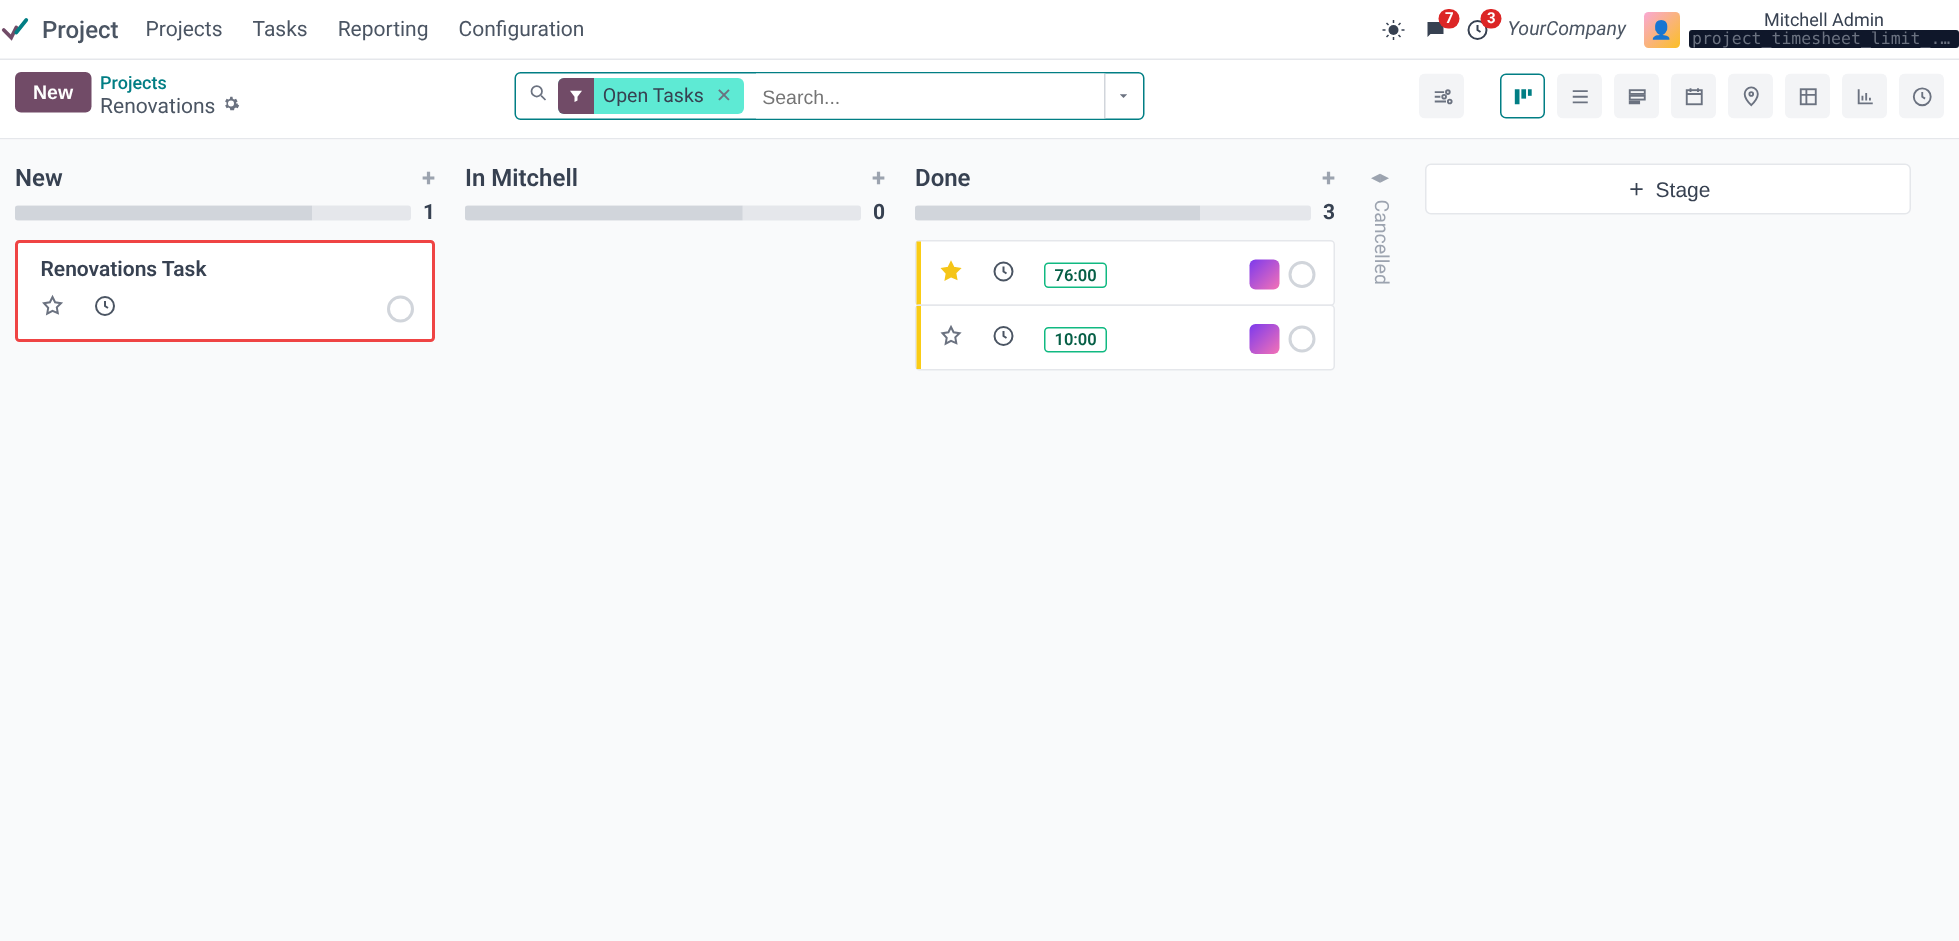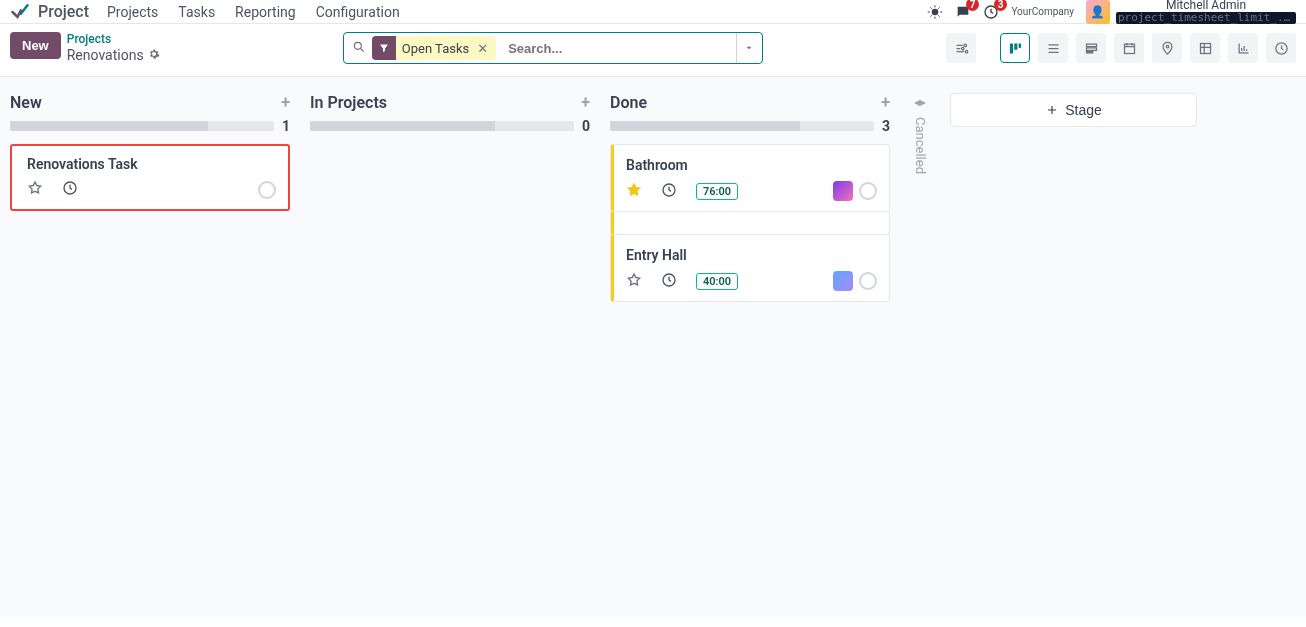--- a/index.html
+++ b/index.html
@@ -1,53 +1,53 @@
 <!DOCTYPE html>
 <html><head>
 <meta charset="utf-8">
 <style>
 * { margin: 0; padding: 0; box-sizing: border-box; }
 body { font-family: -apple-system, BlinkMacSystemFont, "Segoe UI", Roboto, sans-serif; font-size: 13px; color: #374151; background: #fff; }
 
 
-.topnav { display: flex; align-items: center; height: 24px; padding: 0 10px; border-bottom: 1px solid #e5e7eb; }
+.topnav { display: flex; align-items: center; height: 40px; padding: 0 0; border-bottom: 1px solid #e5e7eb; }
 .logo { display: inline-flex; align-items: center; margin-right: 8px; }
 .logo-svg { width: 20px; height: 20px; }
 .app-title { font-size: 16px; font-weight: 500; color: #4b5563; margin-right: 18px; }
 .nav-menu { display: flex; gap: 20px; }
 .nav-item { color: #4b5563; cursor: pointer; font-size: 14px; }
 .nav-spacer { flex: 1; }
 .nav-right { display: flex; align-items: center; gap: 12px; }
 .icon-btn { position: relative; cursor: pointer; display: inline-flex; align-items: center; }
 .badge { position: absolute; top: -6px; right: -8px; background: #dc2626; color: #fff; border-radius: 8px; font-size: 10px; font-weight: 700; padding: 0 4px; line-height: 13px; min-width: 13px; text-align: center; }
-.company { font-size: 10px; color: #4b5563; }
+.company { font-size: 13px; color: #4b5563; font-style: italic; }
 .user-block { display: flex; align-items: center; gap: 6px; }
 .avatar-img { width: 24px; height: 24px; border-radius: 3px; background: linear-gradient(135deg,#f9a8d4,#fbbf24); display: inline-flex; align-items: center; justify-content: center; font-size: 12px; }
 .user-meta { display: flex; flex-direction: column; line-height: 1.1; text-align: center; }
 .user-name { font-size: 12px; color: #374151; }
 .user-tag { font-size: 11px; background: #0f172a; color: #6b7280; padding: 0 2px; border-radius: 2px; max-width: 180px; overflow: hidden; white-space: nowrap; text-overflow: ellipsis; font-family: monospace; }
 
 
 .control-row { display: flex; align-items: center; padding: 8px 10px 12px; gap: 12px; border-bottom: 1px solid #e5e7eb; }
 .crumb-left { display: flex; align-items: flex-start; gap: 6px; }
 .btn-new { background: #714b67; color: #fff; border: none; padding: 6px 12px; border-radius: 4px; font-size: 13px; font-weight: 600; cursor: pointer; }
 .crumb-text { display: flex; flex-direction: column; line-height: 1.2; }
 .crumb-parent { color: #017e84; font-size: 12px; cursor: pointer; font-weight: 500; }
 .crumb-current { font-size: 14px; color: #4b5563; display: flex; align-items: flex-start; gap: 4px; }
 .gear-small svg { width: 12px; height: 12px; }
 .search-wrap { flex: 1; display: flex; justify-content: center; }
 .search-box { display: flex; align-items: center; border: 1px solid #017e84; border-radius: 4px; height: 32px; width: 420px; background: #fff; }
 .search-seg { display: flex; align-items: center; padding: 0 8px; gap: 6px; }
 .search-icon svg { width: 14px; height: 14px; }
-.filter-chip { display: flex; align-items: center; background: #fef9c3; border-radius: 4px; padding: 2px 6px 2px 0; gap: 4px; height: 24px; }
+.filter-chip { display: flex; align-items: center; background: #5eead4; border-radius: 4px; padding: 2px 6px 2px 0; gap: 4px; height: 24px; }
 .filter-chip-icon { background: #714b67; width: 24px; height: 24px; display: inline-flex; align-items: center; justify-content: center; border-radius: 4px 0 0 4px; }
 .filter-chip-icon svg { width: 12px; height: 12px; fill: #fff; }
 .filter-chip-text { font-size: 13px; color: #374151; padding: 0 2px; }
 .filter-chip-x { cursor: pointer; color: #6b7280; padding: 0 2px; }
-.search-input { border: none; outline: none; flex: 1; height: 100%; font-size: 13px; padding: 0 4px; font-weight: bold; }
+.search-input { border: none; outline: none; flex: 1; height: 100%; font-size: 13px; padding: 0 4px; }
 .search-caret { border-left: 1px solid #d1d5db; width: 26px; height: 100%; display: flex; align-items: center; justify-content: center; cursor: pointer; }
 .view-switcher { display: flex; gap: 8px; align-items: center; }
 .vs-btn { width: 30px; height: 30px; border: 1px solid transparent; border-radius: 4px; background: #f3f4f6; display: inline-flex; align-items: center; justify-content: center; cursor: pointer; color: #6b7280; }
 .vs-btn.active { border-color: #017e84; background: #fff; color: #017e84; }
 .vs-btn svg { width: 15px; height: 15px; }
 .vs-sep { width: 8px; }
 
 
 .board { display: flex; padding: 16px 10px; gap: 20px; background: #f9fafb; min-height: 540px; align-items: flex-start; }
 .column { width: 280px; }
@@ -79,21 +79,21 @@
 .avatar-sm { width: 20px; height: 20px; border-radius: 4px; display: inline-block; }
 .avatar-a { background: linear-gradient(135deg,#7c3aed,#f472b6); }
 .avatar-b { background: linear-gradient(135deg,#60a5fa,#a78bfa); }
 .state-dot { width: 18px; height: 18px; border-radius: 50%; border: 2px solid #d1d5db; }
 .meta-red { color: #dc2626; font-size: 13px; font-weight: 500; margin-bottom: 6px; }
 
 .collapsed-col { display: flex; flex-direction: column; align-items: center; width: 20px; gap: 8px; padding-top: 2px; }
 .collapsed-icon { color: #9ca3af; font-size: 12px; cursor: pointer; }
 .collapsed-label { writing-mode: vertical-rl; color: #9ca3af; font-size: 13px; cursor: pointer; }
 
-.add-stage-col { width: 247px; }
+.add-stage-col { width: 324px; }
 .btn-add-stage { width: 100%; background: #fff; border: 1px solid #e5e7eb; border-radius: 4px; padding: 8px; font-size: 14px; color: #374151; cursor: pointer; display: flex; align-items: center; justify-content: center; gap: 6px; }
 .btn-add-stage svg { width: 14px; height: 14px; }
 </style>
 </head>
 <body>
 
 <div class="topnav">
   <span class="logo">
     <svg class="logo-svg" viewBox="0 0 24 24">
         <path d="M3 12 L9 18 L13 10" fill="none" stroke="#714b67" stroke-width="3" stroke-linecap="round"></path>
@@ -278,21 +278,21 @@
           <div class="cf-right">
 
             <span class="state-dot"></span>
           </div>
         </div>
       </div>
     </div>
     </div>
     <div class="column">
     <div class="col-head">
-      <span class="col-title">In Projects</span>
+      <span class="col-title">In Mitchell</span>
       <span class="col-plus">+</span>
     </div>
     <div class="col-bar-row">
       <div class="col-bar">
         <div class="col-bar-fill" style="width:70%"></div>
       </div>
       <span class="col-count">0</span>
     </div>
   </div>
     <div class="column done-col">
@@ -301,21 +301,20 @@
       <span class="col-plus">+</span>
     </div>
     <div class="col-bar-row">
       <div class="col-bar">
         <div class="col-bar-fill" style="width:72%"></div>
       </div>
       <span class="col-count">3</span>
     </div>
   <div class="card">
       <div class="card-body">
-        <div class="card-title">Bathroom</div>
 
         <div class="card-footer">
           <div class="cf-left">
             <span class="star on">
               <svg viewBox="0 0 24 24" stroke-width="2">
                   <path d="M12 3l2.6 5.3 5.9.9-4.2 4.1 1 5.9L12 16.9l-5.3 2.8 1-5.9L3.5 9.2l5.9-.9L12 3z"></path>
                 </svg>
             </span>
             <span class="clock">
               <svg viewBox="0 0 24 24" stroke-width="2">
@@ -327,43 +326,37 @@
           </div>
           <div class="cf-right">
             <span class="avatar-sm avatar-a"></span>
             <span class="state-dot"></span>
           </div>
         </div>
       </div>
     </div>
       <div class="card">
       <div class="card-body">
-      </div>
-    </div>
-      <div class="card">
-      <div class="card-body">
-        <div class="card-title">Entry Hall</div>
-
         <div class="card-footer">
           <div class="cf-left">
             <span class="star off">
               <svg viewBox="0 0 24 24" stroke-width="2">
                   <path d="M12 3l2.6 5.3 5.9.9-4.2 4.1 1 5.9L12 16.9l-5.3 2.8 1-5.9L3.5 9.2l5.9-.9L12 3z"></path>
                 </svg>
             </span>
             <span class="clock">
               <svg viewBox="0 0 24 24" stroke-width="2">
                   <circle cx="12" cy="12" r="9"></circle>
                   <path d="M12 7v5l3 2"></path>
                 </svg>
             </span>
-            <span class="hours-pill">40:00</span>
+            <span class="hours-pill">10:00</span>
           </div>
           <div class="cf-right">
-            <span class="avatar-sm avatar-b"></span>
+            <span class="avatar-sm avatar-a"></span>
             <span class="state-dot"></span>
           </div>
         </div>
       </div>
     </div>
     </div>
     <div class="collapsed-col">
   <span class="collapsed-icon">◂▸</span>
   <span class="collapsed-label">Cancelled</span>
 </div>

